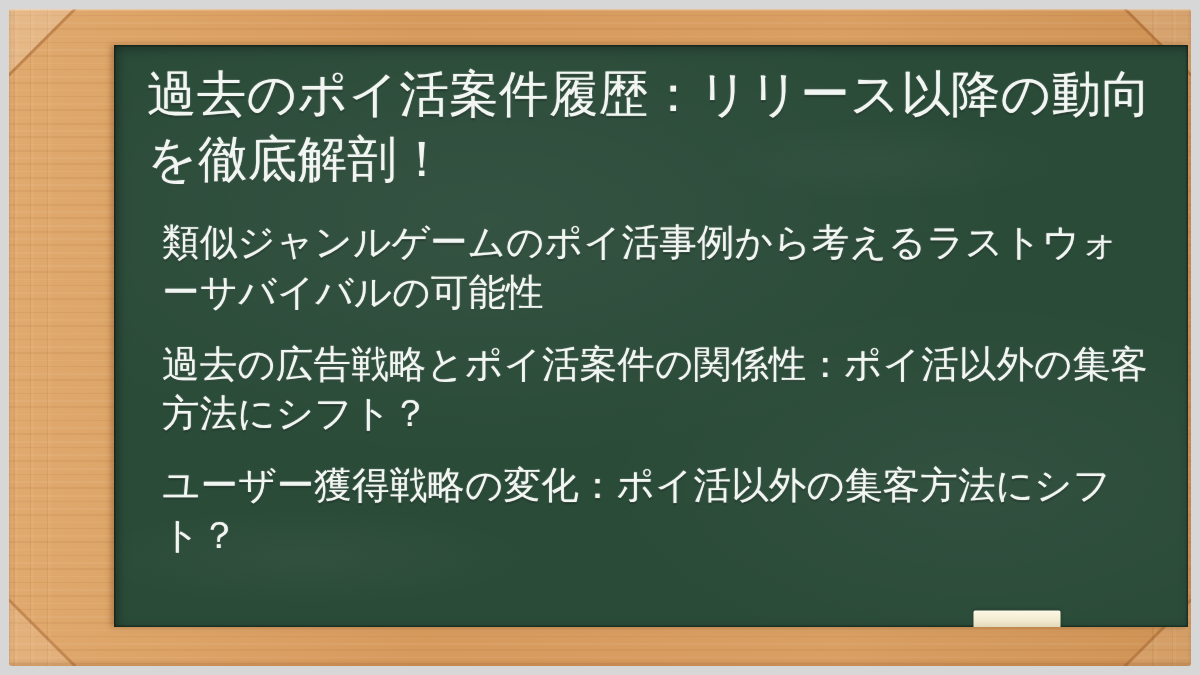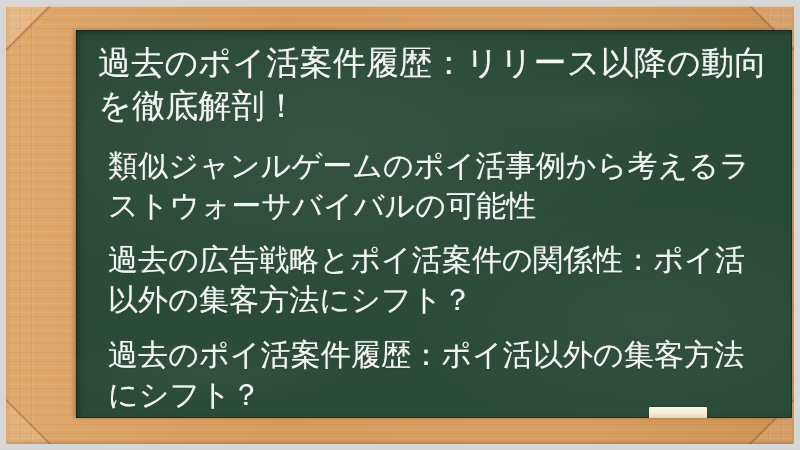--- a/index.html
+++ b/index.html
@@ -158,21 +158,21 @@
     margin: 0 0 18px 0;
     max-width: 672px;
   }
 
   .topic-list {
     list-style: none;
     margin: 0;
     padding: 0 0 0 10px;
   }
   .topic-item {
-    font-size: 30px;
+    font-size: 25px;
     line-height: 1.34;
     letter-spacing: 0.1px;
     margin: 0 0 14px 0;
     max-width: 660px;
     font-family: Liberation Serif, serif;
   }
   .topic-item:last-child { margin-bottom: 0; }
 
   
   .chalk-stick {
@@ -202,21 +202,21 @@
     <div class="frame-hl"></div>
 
     <div class="board">
       <div class="board-inner">
 
         <h1 class="chalk title">過去のポイ活案件履歴：リリース以降の動向を徹底解剖！</h1>
 
         <ul class="topic-list">
           <li class="chalk topic-item">類似ジャンルゲームのポイ活事例から考えるラストウォーサバイバルの可能性</li>
           <li class="chalk topic-item">過去の広告戦略とポイ活案件の関係性：ポイ活以外の集客方法にシフト？</li>
-          <li class="chalk topic-item">過去のポイ活案件履歴：ポイ活以外の集客方法にシフト？</li>
+          <li class="chalk topic-item">ユーザー獲得戦略の変化：ポイ活以外の集客方法にシフト？</li>
         </ul>
 
       </div>
       <div class="chalk-stick"></div>
     </div>
 
   </div>
 </div>
 
 </body></html>

